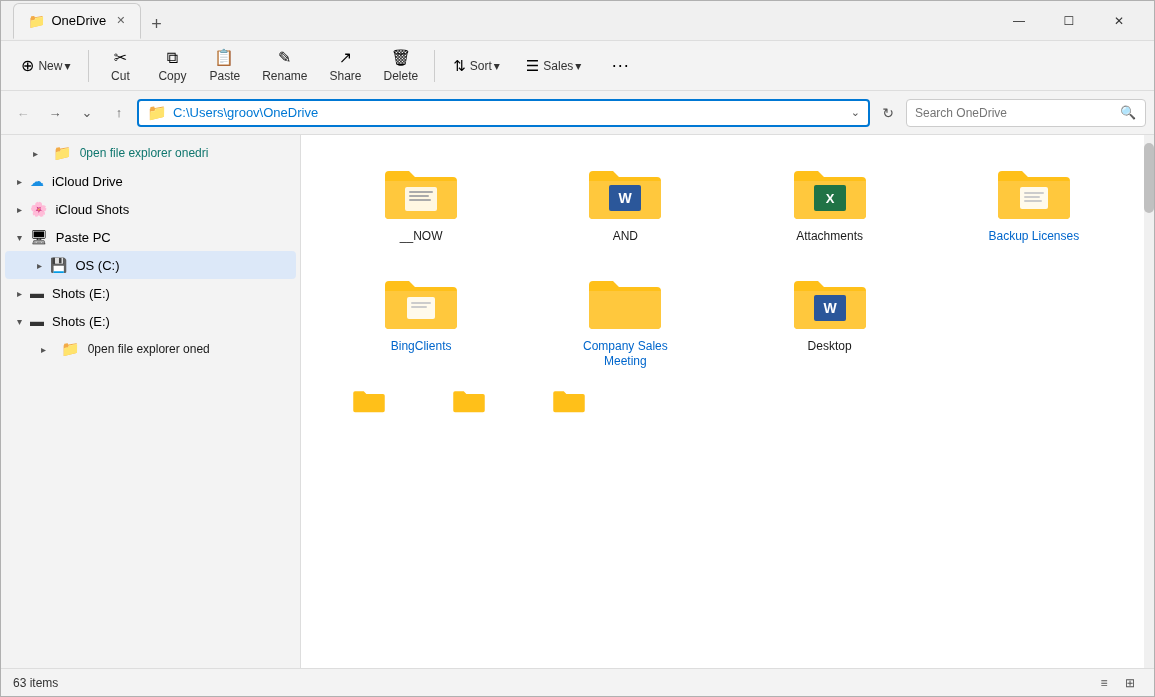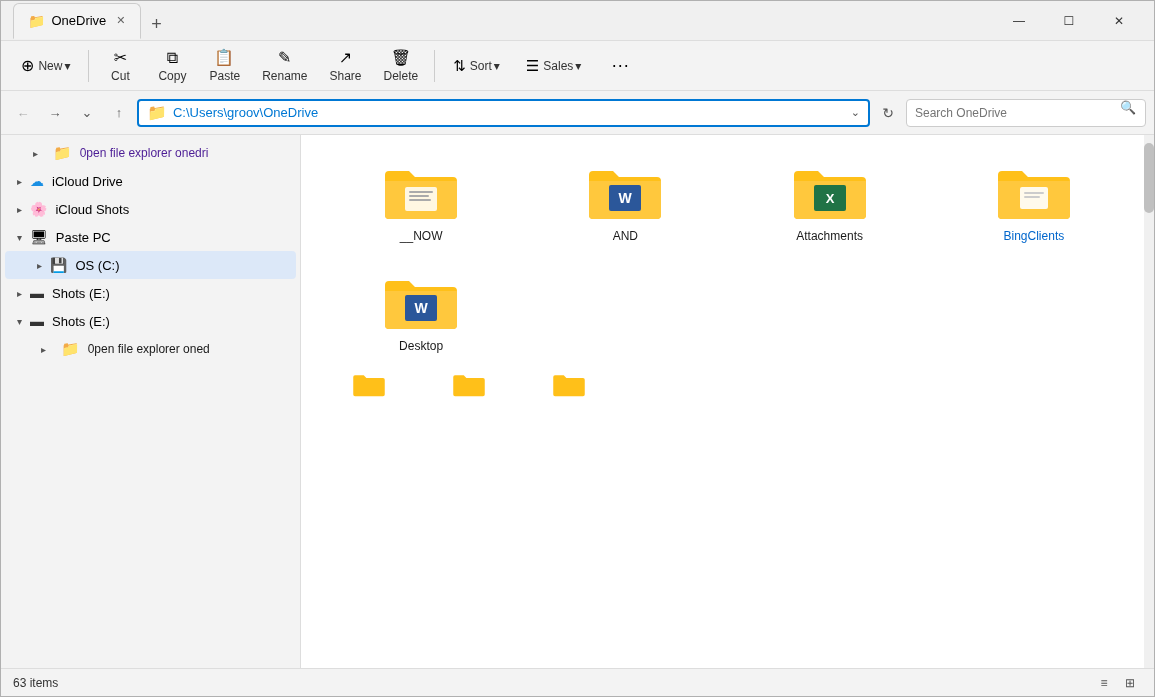--- a/index.html
+++ b/index.html
@@ -189,20 +189,21 @@
       cursor: pointer;
       font-size: 14px;
       color: #555;
     }
     .search-box {
       width: 240px;
       height: 28px;
       border: 1px solid #ccc;
       border-radius: 4px;
       display: flex;
+      align-items: center;
       padding: 0 8px;
       background: white;
       gap: 14px;
     }
     .search-input {
       flex: 1;
       border: none;
       outline: none;
       font-size: 12px;
       color: #666;
@@ -443,21 +444,21 @@
     </div>
   </div>
 
   <div class="main">
 
     <div class="sidebar">
 
       <div class="sidebar-folder">
         <span style="font-size:10px; color:#555; width:12px;">▸</span>
         <span style="font-size:15px; color:#e8a000;">📁</span>
-        <span style="font-size:12px; color:#4c1d95; white-space:nowrap; overflow:hidden; text-overflow:ellipsis; max-width:180px;">0pen file explorer onedri</span>
+        <span style="font-size:12px; color:#0f766e; white-space:nowrap; overflow:hidden; text-overflow:ellipsis; max-width:180px;">0pen file explorer onedri</span>
       </div>
 
       <div class="sidebar-item">
         <span style="font-size:10px; color:#555;">▸</span>
         <span style="font-size:14px; color:#1a8fe3;">☁</span>
         <span>iCloud Drive</span>
       </div>
 
       <div class="sidebar-item">
         <span style="font-size:10px; color:#555;">▸</span>
@@ -533,34 +534,56 @@
               <svg class="folder-svg" viewBox="0 0 80 64" xmlns="http://www.w3.org/2000/svg">
                 <path d="M4,16 Q4,12 8,12 L28,12 L34,18 L72,18 Q76,18 76,22 L76,56 Q76,60 72,60 L8,60 Q4,60 4,56 Z" fill="#FFB900" opacity="0.9"></path>
                 <path d="M4,22 L76,22 L76,56 Q76,60 72,60 L8,60 Q4,60 4,56 Z" fill="#FFC83D"></path>
                 <rect x="24" y="26" width="32" height="26" rx="2" fill="#217346"></rect>
                 <text x="40" y="44" text-anchor="middle" fill="white" font-size="13" font-weight="bold" font-family="Arial">X</text>
               </svg>
             </div>
             <span class="folder-label">Attachments</span>
           </div>
 
+          <div class="folder-item">
+            <div class="folder-icon-wrapper">
+              <svg class="folder-svg" viewBox="0 0 80 64" xmlns="http://www.w3.org/2000/svg">
+                <path d="M4,16 Q4,12 8,12 L28,12 L34,18 L72,18 Q76,18 76,22 L76,56 Q76,60 72,60 L8,60 Q4,60 4,56 Z" fill="#FFB900" opacity="0.9"></path>
+                <path d="M4,22 L76,22 L76,56 Q76,60 72,60 L8,60 Q4,60 4,56 Z" fill="#FFC83D"></path>
+                <rect x="26" y="28" width="28" height="22" rx="2" fill="white" opacity="0.9"></rect>
+                <rect x="30" y="33" width="20" height="2" rx="1" fill="#ccc"></rect>
+                <rect x="30" y="37" width="16" height="2" rx="1" fill="#ccc"></rect>
+                <rect x="30" y="41" width="18" height="2" rx="1" fill="#ccc"></rect>
+              </svg>
+            </div>
+            <span class="folder-label blue">Backup Licenses</span>
+          </div>
 
           <div class="folder-item">
             <div class="folder-icon-wrapper">
               <svg class="folder-svg" viewBox="0 0 80 64" xmlns="http://www.w3.org/2000/svg">
                 <path d="M4,16 Q4,12 8,12 L28,12 L34,18 L72,18 Q76,18 76,22 L76,56 Q76,60 72,60 L8,60 Q4,60 4,56 Z" fill="#FFB900" opacity="0.9"></path>
                 <path d="M4,22 L76,22 L76,56 Q76,60 72,60 L8,60 Q4,60 4,56 Z" fill="#FFC83D"></path>
                 <rect x="26" y="28" width="28" height="22" rx="2" fill="white" opacity="0.9"></rect>
                 <rect x="30" y="33" width="20" height="2" rx="1" fill="#ccc"></rect>
                 <rect x="30" y="37" width="16" height="2" rx="1" fill="#ccc"></rect>
               </svg>
             </div>
             <span class="folder-label blue">BingClients</span>
           </div>
 
+          <div class="folder-item">
+            <div class="folder-icon-wrapper">
+              <svg class="folder-svg" viewBox="0 0 80 64" xmlns="http://www.w3.org/2000/svg">
+                <path d="M4,16 Q4,12 8,12 L28,12 L34,18 L72,18 Q76,18 76,22 L76,56 Q76,60 72,60 L8,60 Q4,60 4,56 Z" fill="#FFB900" opacity="0.9"></path>
+                <path d="M4,22 L76,22 L76,56 Q76,60 72,60 L8,60 Q4,60 4,56 Z" fill="#FFC83D"></path>
+              </svg>
+            </div>
+            <span class="folder-label blue">Company Sales Meeting</span>
+          </div>
 
           <div class="folder-item">
             <div class="folder-icon-wrapper">
               <svg class="folder-svg" viewBox="0 0 80 64" xmlns="http://www.w3.org/2000/svg">
                 <path d="M4,16 Q4,12 8,12 L28,12 L34,18 L72,18 Q76,18 76,22 L76,56 Q76,60 72,60 L8,60 Q4,60 4,56 Z" fill="#FFB900" opacity="0.9"></path>
                 <path d="M4,22 L76,22 L76,56 Q76,60 72,60 L8,60 Q4,60 4,56 Z" fill="#FFC83D"></path>
                 <rect x="24" y="26" width="32" height="26" rx="2" fill="#2B579A"></rect>
                 <text x="40" y="44" text-anchor="middle" fill="white" font-size="14" font-weight="bold" font-family="Arial">W</text>
               </svg>
             </div>

